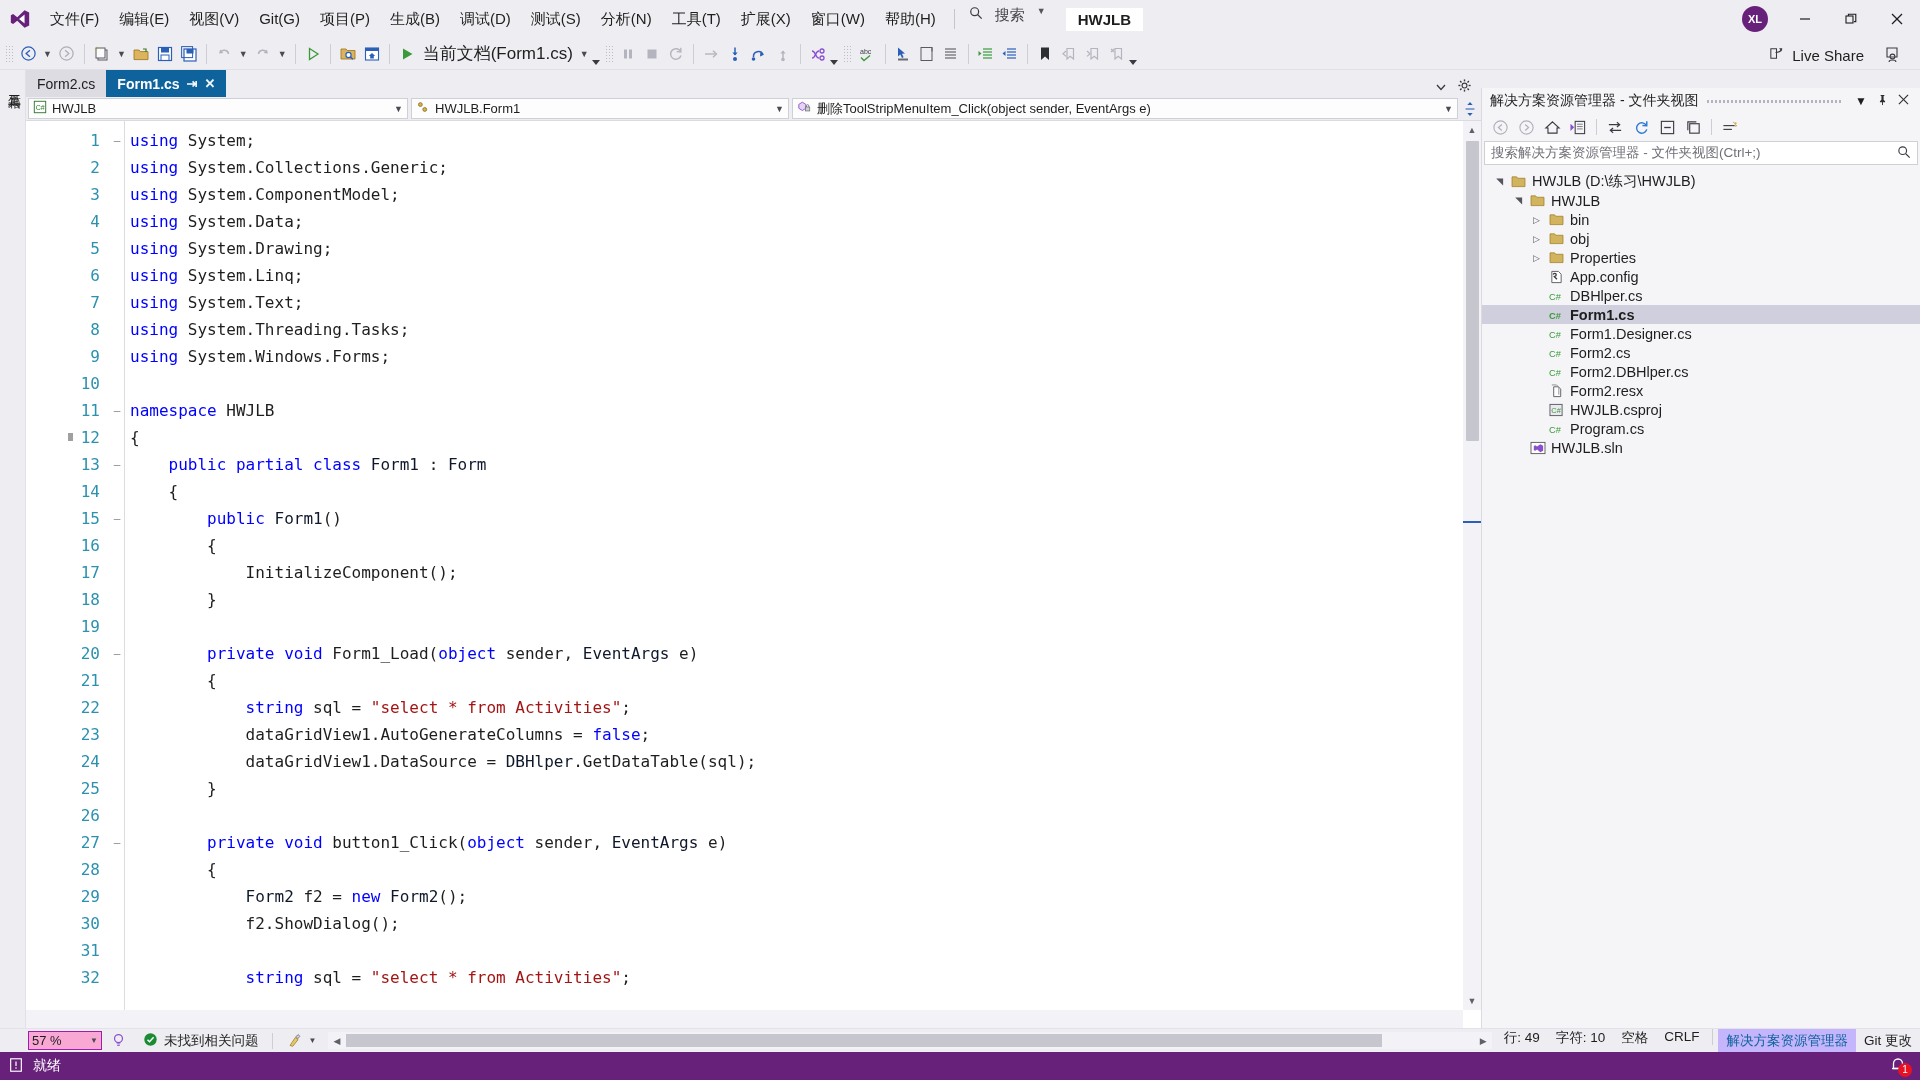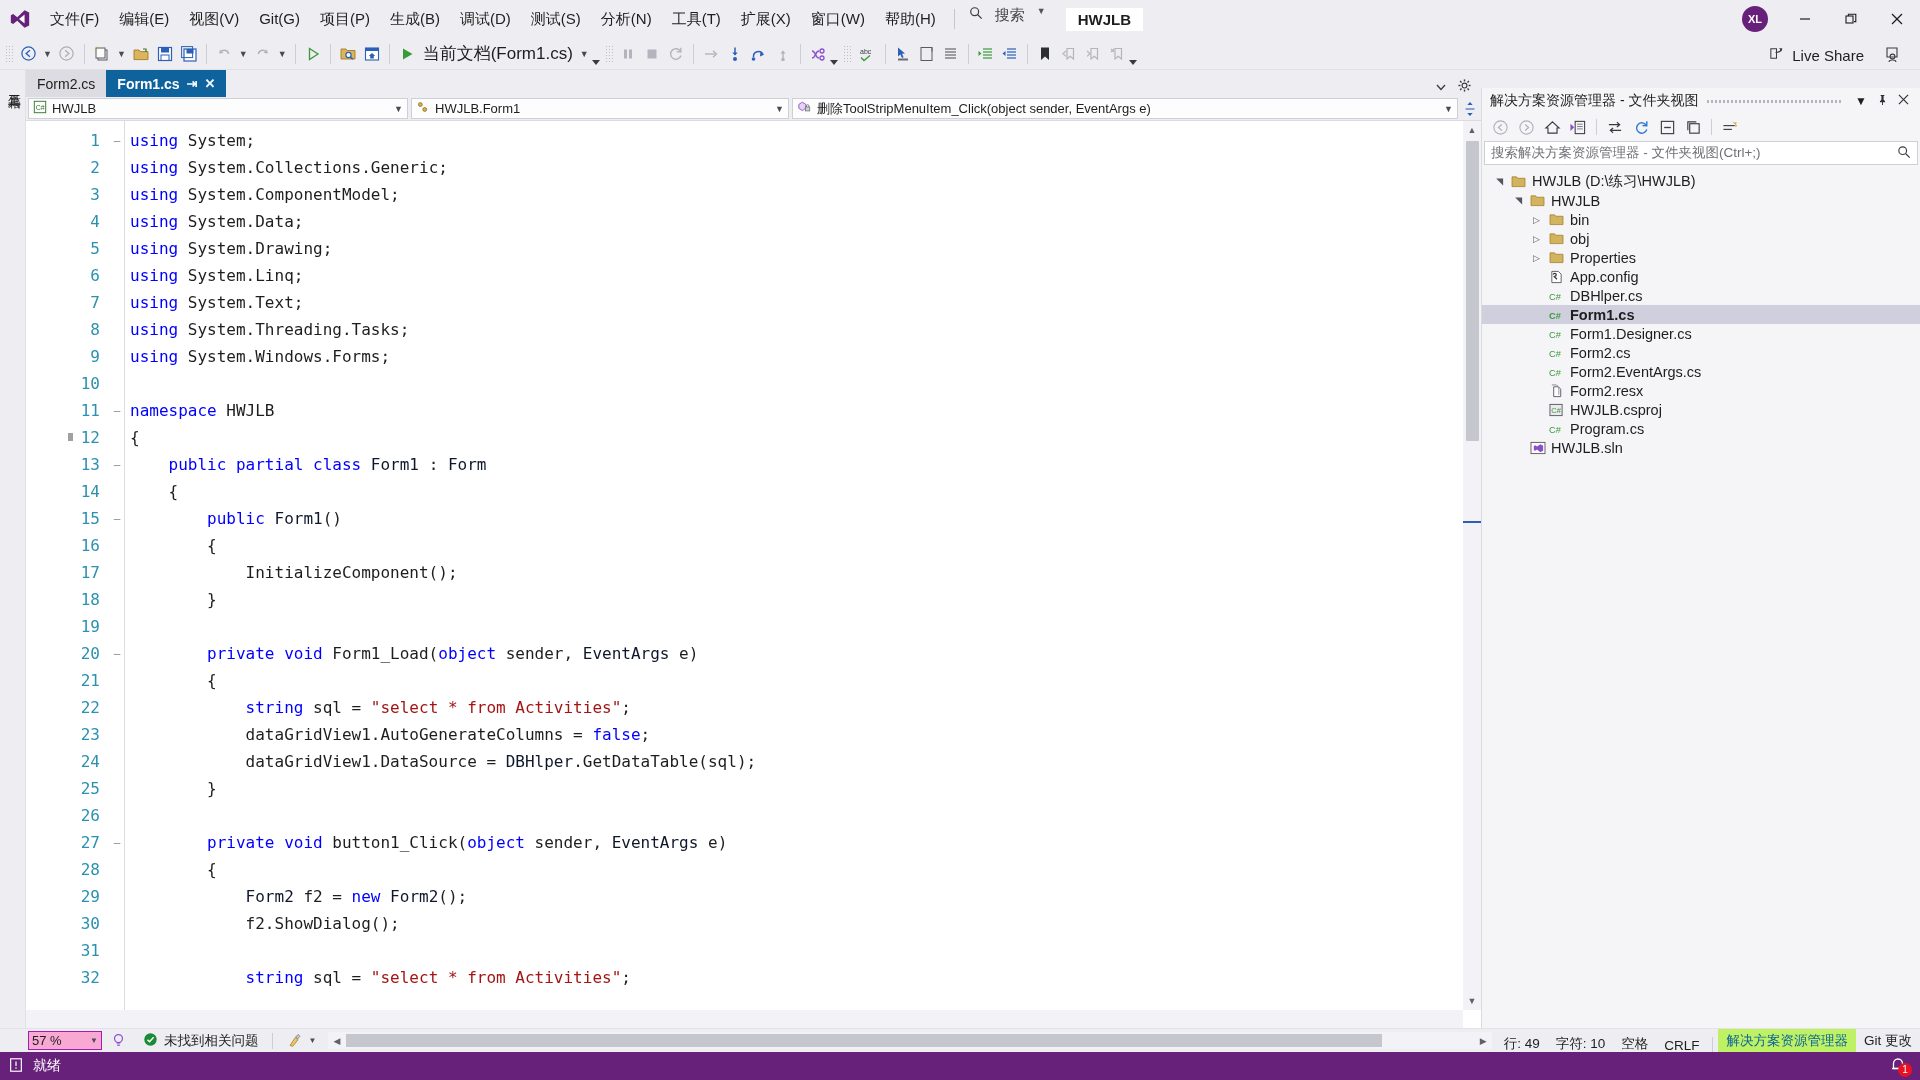--- a/index.html
+++ b/index.html
@@ -222,23 +222,23 @@
   }
   .zoom-combo .arrow { margin-left: auto; font-size: 8px; color: #4a4a52; }
   .es-item { padding: 0 8px; display: flex; align-items: center; gap: 6px; white-space: nowrap; }
   .es-sep { width: 1px; height: 16px; background: #cdcdd6; margin: 0 5px; }
   .es-hscroll {
     flex: 1; height: 17px; background: #f3f3f7; margin: 0 4px; position: relative; min-width: 40px;
   }
   .es-hscroll .thumb { position: absolute; left: 18px; right: 110px; top: 2px; bottom: 2px; background: #c6c6ce; }
   .es-hscroll .la, .es-hscroll .ra { position: absolute; top: 0; bottom: 0; width: 17px; display: flex; align-items: center; justify-content: center; font-size: 9px; color: #606068; }
   .es-hscroll .la { left: 0; } .es-hscroll .ra { right: 0; }
-  .es-right { display: flex; align-items: flex-end; }
+  .es-right { display: flex; align-items: flex-start; }
   .es-pane-tab { padding: 0 8px; height: 24px; display: flex; align-items: center; font-size: 13.5px; }
-  .es-pane-tab.active { background: #bef264; color: #0e639c; }
+  .es-pane-tab.active { background: #c4b5fd; color: #0e639c; }
 
   
   .statusbar {
     position: absolute; left: 0; bottom: 0; width: 1920px; height: 28px;
     background: #68217a; color: #ffffff; display: flex; align-items: center;
     font-size: 14px;
   }
   .sb-left { display: flex; align-items: center; gap: 9px; padding-left: 8px; }
   .sb-right { margin-left: auto; display: flex; align-items: center; padding-right: 12px; position: relative; }
   .bell-badge {
@@ -864,21 +864,21 @@
         </span>
         <span>Form2.cs</span>
       </div>
       <div class="trow" style="padding-left: 48px;">
         <span class="twist"></span>
         <span class="ticon">
           <svg width="15" height="14" viewBox="0 0 16 15">
             <text x="0" y="11.5" font-size="10" font-family="Liberation Sans" fill="#3a9a3a">C#</text>
           </svg>
         </span>
-        <span>Form2.EventArgs.cs</span>
+        <span>Form2.DBHlper.cs</span>
       </div>
       <div class="trow" style="padding-left: 48px;">
         <span class="twist"></span>
         <span class="ticon">
           <svg width="15" height="14" viewBox="0 0 16 15">
             <path d="M5 3 h5 l2.5 2.5 v8 H5 Z" fill="#ffffff" stroke="#5a5a62" stroke-width="1"></path>
             <path d="M3 1 h5 l2.5 2.5 v8" fill="none" stroke="#8a8a92" stroke-width="1"></path>
           </svg>
         </span>
         <span>Form2.resx</span>

